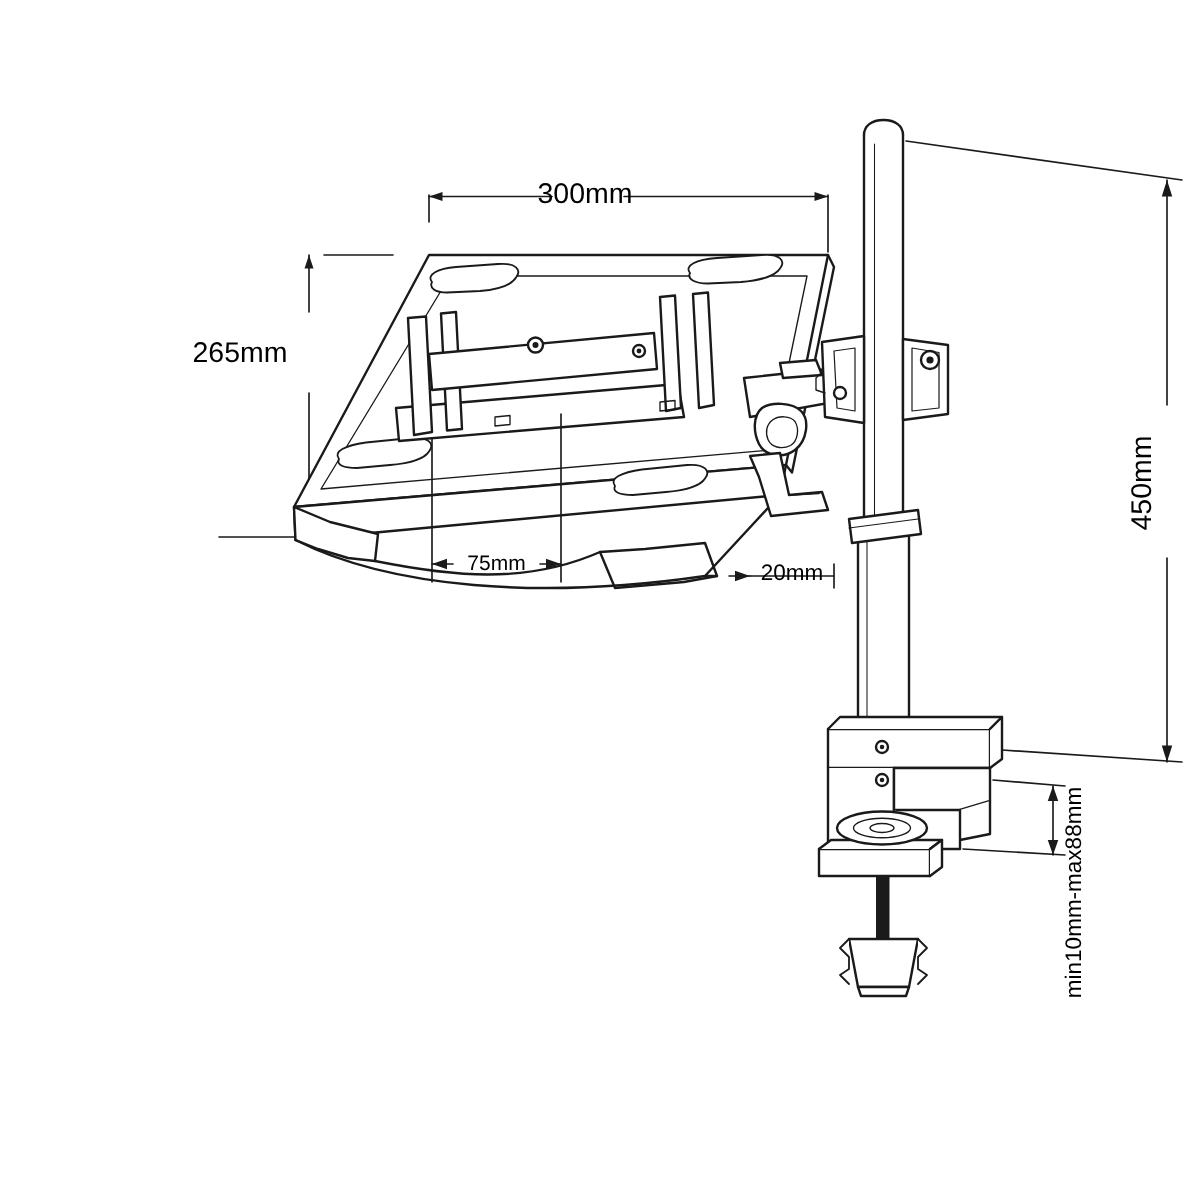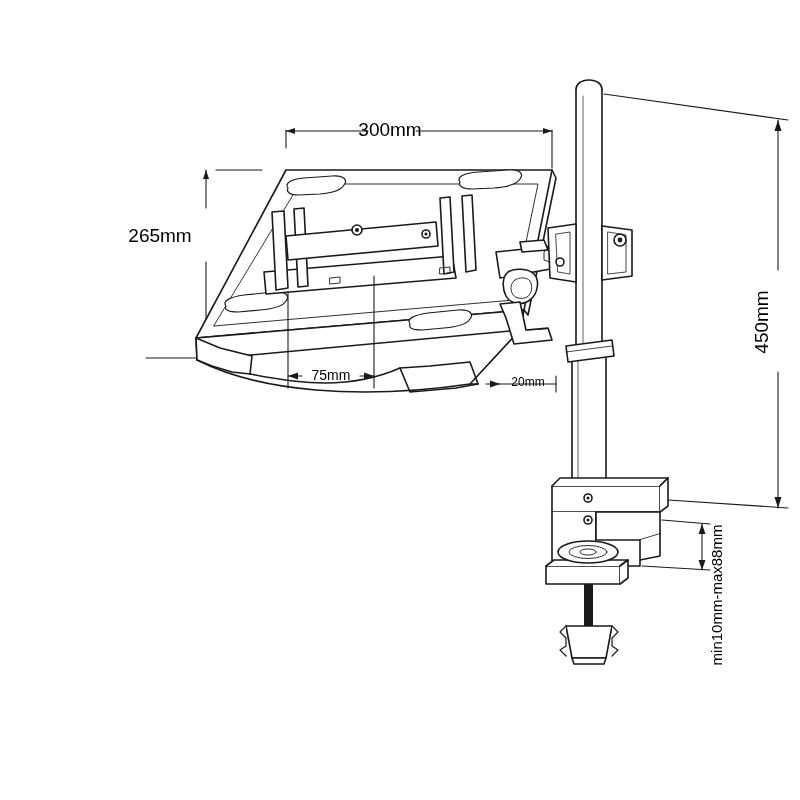--- a/index.html
+++ b/index.html
@@ -24,21 +24,21 @@
   }
   .dim-label {
     position: absolute;
     color: #000000;
     font-family: "Liberation Sans", sans-serif;
     white-space: nowrap;
   }
   .lbl-300 { left: 390px; top: 130px; font-size: 19px; transform: translate(-50%, -50%); }
   .lbl-265 { left: 160px; top: 236px; font-size: 19px; transform: translate(-50%, -50%); }
   .lbl-75  { left: 331px; top: 375px; font-size: 14px; transform: translate(-50%, -50%); }
-  .lbl-20  { left: 528px; top: 382px; font-size: 12px; transform: translate(-50%, -50%); }
+  .lbl-20  { left: 528px; top: 382px; font-size: 15px; transform: translate(-50%, -50%); }
   .lbl-450 {
     left: 762px; top: 322px; font-size: 19px;
     transform: translate(-50%, -50%) rotate(-90deg);
   }
   .lbl-clamp {
     left: 716px; top: 595px; font-size: 15px;
     transform: translate(-50%, -50%) rotate(-90deg);
   }
 </style>
 </head>

